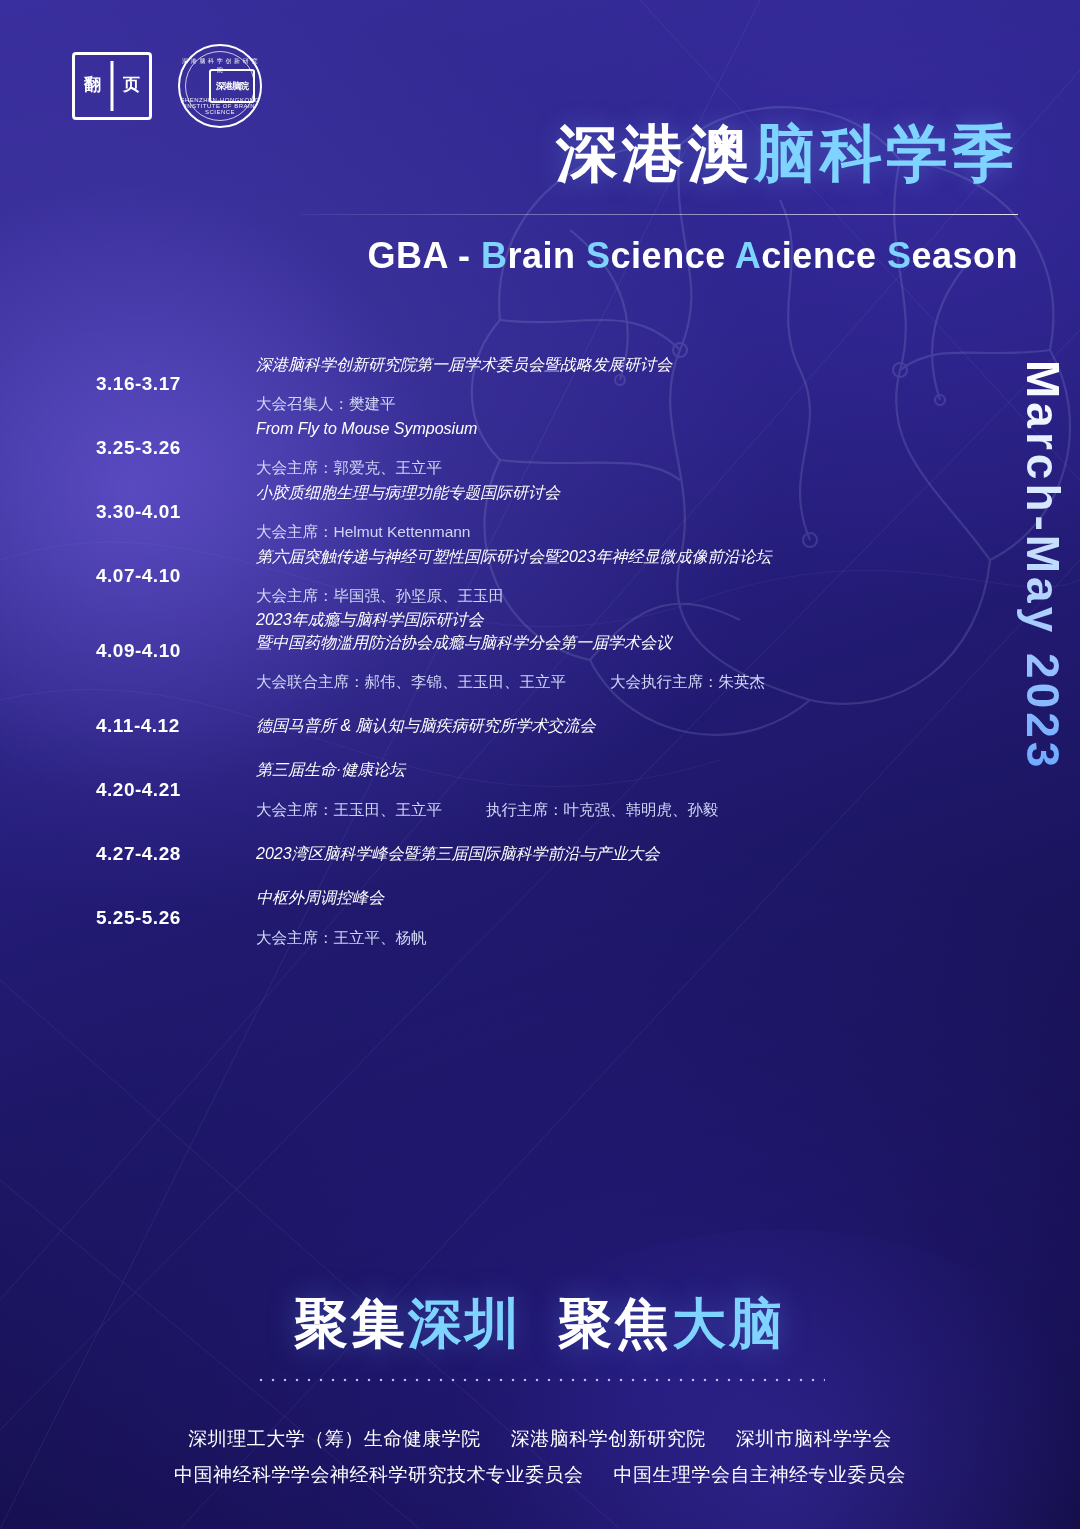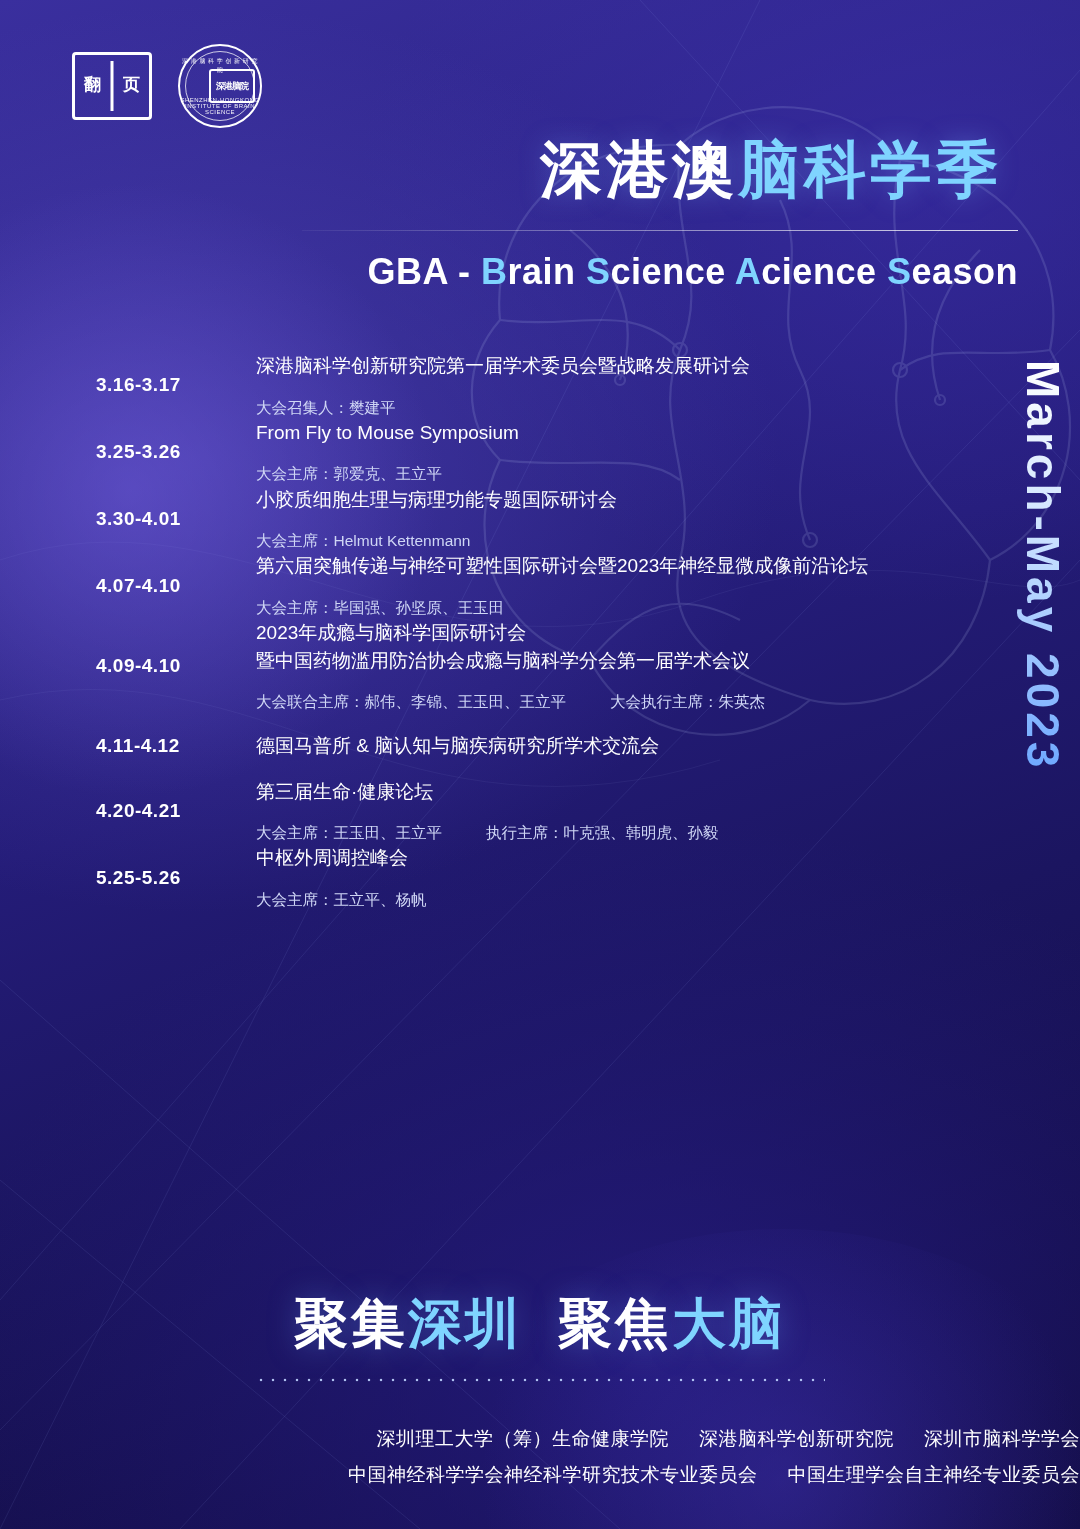--- a/index.html
+++ b/index.html
@@ -151,21 +151,21 @@
     top: 120px;
     text-align: right;
     z-index: 5;
     width: 740px;
   }
   .title-cn {
     font-size: 62px;
     font-weight: 700;
     letter-spacing: 4px;
     line-height: 1.1;
-    margin: 16px;
+    margin: 0;
     text-shadow: 0 0 24px rgba(120,170,255,0.35);
   }
   .title-cn .hl { color: #7fd4ff; }
   .title-rule {
     height: 1px;
     background: linear-gradient(to right, rgba(255,255,255,0.05), rgba(255,255,255,0.85));
     margin: 26px 0 20px auto;
     width: 716px;
   }
   .title-en {
@@ -211,24 +211,25 @@
   .row .date {
     width: 160px;
     flex: 0 0 160px;
     font-size: 19px;
     font-weight: 700;
     letter-spacing: 0.5px;
     color: #ffffff;
   }
   .row .info { flex: 1; }
   .row .ev-title {
-    font-size: 19px;
+    font-size: 16px;
     font-weight: 500;
     line-height: 1.45;
     color: #ffffff;
+    font-style: italic;
   }
   .row .ev-sub {
     font-size: 15.5px;
     line-height: 1.5;
     color: #cfd6f5;
     margin-top: 16px;
   }
   .row .ev-sub .gap { display: inline-block; width: 44px; }
 
   
@@ -255,21 +256,21 @@
     background-size: 12px 6px;
     background-repeat: repeat-x;
   }
 
   
   .footer {
     position: absolute;
     left: 0;
     right: 0;
     bottom: 36px;
-    text-align: right;
+    text-align: center;
     z-index: 5;
     line-height: 1.9;
   }
   .footer .fline {
     font-size: 19px;
     font-weight: 500;
     letter-spacing: 0.5px;
     color: #ffffff;
   }
   .footer .fline span { display: inline-block; }
@@ -401,20 +402,26 @@
     <div class="row">
       <div class="date">4.20-4.21</div>
       <div class="info">
         <div class="ev-title">第三届生命·健康论坛</div>
         <div class="ev-sub">
           <span>大会主席：王玉田、王立平</span><span class="gap"></span><span>执行主席：叶克强、韩明虎、孙毅</span>
         </div>
       </div>
     </div>
 
+    <div class="row">
+      <div class="date">4.27-4.28</div>
+      <div class="info">
+        <div class="ev-title">2023湾区脑科学峰会暨第三届国际脑科学前沿与产业大会</div>
+      </div>
+    </div>
 
     <div class="row">
       <div class="date">5.25-5.26</div>
       <div class="info">
         <div class="ev-title">中枢外周调控峰会</div>
         <div class="ev-sub">大会主席：王立平、杨帆</div>
       </div>
     </div>
 
   </div>

